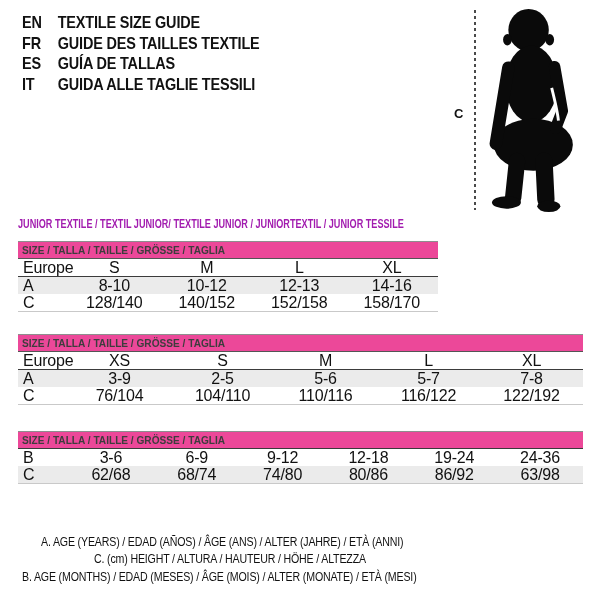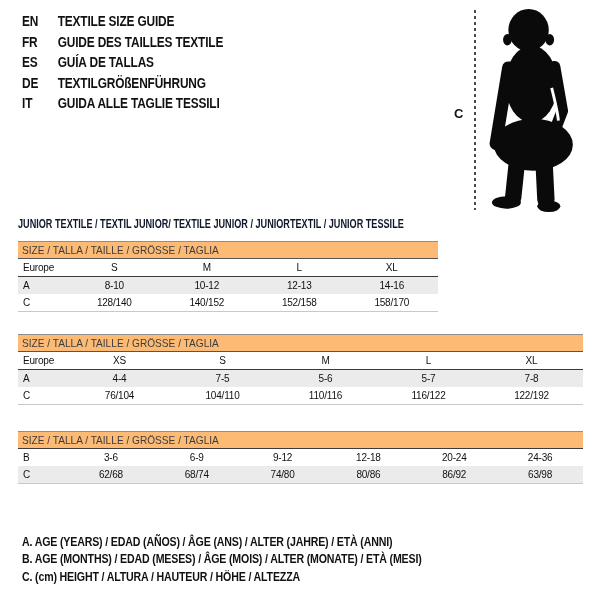--- a/index.html
+++ b/index.html
@@ -8,60 +8,59 @@
     background:#ffffff; color:#111;
     font-family:"Liberation Sans", sans-serif;
     overflow:hidden;
   }
   .cond  { display:inline-block; white-space:nowrap; transform:scaleX(0.85); transform-origin:0 50%; }
   .cond76{ display:inline-block; white-space:nowrap; transform:scaleX(0.76); transform-origin:0 50%; }
   .cond88{ display:inline-block; white-space:nowrap; transform:scaleX(0.88); transform-origin:0 50%; }
 
   
   #lang-header { position:absolute; left:22px; top:13px; }
-  .lang-row { display:block; height:20.5px; font-size:14px; font-weight:700; letter-spacing:-0.2px; }
+  .lang-row { display:block; height:20.5px; font-size:17px; font-weight:700; letter-spacing:-0.2px; }
   .lang-code { display:inline-block; width:42px; }
 
   
   #height-line { position:absolute; left:474px; top:10px; width:2px; height:200px;
     background:repeating-linear-gradient(to bottom,#4a4a4a 0 3px, transparent 3px 6px); }
   #height-label { position:absolute; left:454px; top:106px; font-size:13px; font-weight:700; }
   #baby-figure { position:absolute; left:482px; top:7px; }
 
   
   .table-block { position:absolute; left:18px; }
-  .tbl-title { font-size:12px; font-weight:700; line-height:13px; color:#0f172a; }
+  .tbl-title { font-size:12px; font-weight:700; line-height:13px; color:#a21caf; }
   .tbl-title .subsc { font-size:8px; vertical-align:-2px; }
   .tbl-title.two-line { line-height:16px; }
   table { border-collapse:collapse; table-layout:fixed; }
   th.size-bar {
-    background:#fdba74; color:#3d3d3d; text-align:left; font-weight:400;
+    background:#ec4899; color:#3d3d3d; text-align:left; font-weight:700;
     font-size:11.5px; line-height:12px; padding:2px 4px;
     border-top:1px solid #8e8e8e; border-bottom:1px solid #555;
   }
-  td { font-size:10px; line-height:13px; padding:2px 0; text-align:center;
+  td { font-size:16px; line-height:13px; padding:2px 0; text-align:center;
        font-weight:400; letter-spacing:-0.2px;margin-top:33px; }
   td.rowlabel { text-align:left; padding-left:5px; }
   tr.r-labels td { border-bottom:1px solid #3b3b3b; }
   tr.shaded td { background:#ebebeb; }
   table { border-bottom:1px solid #c9c9c9; }
   #table-3 th.size-bar { border-bottom:1px solid #3b3b3b; }
 
   
   #notes { position:absolute; left:22px; top:535px; }
-  .note-line { display:block; height:17.3px; font-size:12.5px; font-weight:700; letter-spacing:-0.2px; }
+  .note-line { display:block; height:17.3px; font-size:12.5px; font-weight:400; letter-spacing:-0.2px;text-align:center; }
 </style>
 </head>
 <body>
 
 <div id="lang-header">
   <span class="lang-row"><span class="cond"><span class="lang-code">EN</span><span>TEXTILE SIZE GUIDE</span></span></span>
   <span class="lang-row"><span class="cond"><span class="lang-code">FR</span><span>GUIDE DES TAILLES TEXTILE</span></span></span>
   <span class="lang-row"><span class="cond"><span class="lang-code">ES</span><span>GUÍA DE TALLAS</span></span></span>
-  <span class="lang-row"><span class="cond"><span class="lang-code">DE</span><span>TEXTILGRÖßENFÜHRUNG</span></span></span>
   <span class="lang-row"><span class="cond"><span class="lang-code">IT</span><span>GUIDA ALLE TAGLIE TESSILI</span></span></span>
 </div>
 
 <div id="height-line"></div>
 <div id="height-label">C</div>
 <svg id="baby-figure" width="97" height="207" viewBox="0 0 100 215" xmlns="http://www.w3.org/2000/svg">
   <g fill="#0a0a0a" stroke="none">
     <ellipse cx="48" cy="24" rx="21" ry="22"></ellipse>
     <ellipse cx="26" cy="34" rx="4.5" ry="6"></ellipse>
     <ellipse cx="70" cy="34" rx="4.5" ry="6"></ellipse>
@@ -141,22 +140,22 @@
       <tr class="r-labels">
         <td class="rowlabel">Europe</td>
         <td>XS</td>
         <td>S</td>
         <td>M</td>
         <td>L</td>
         <td>XL</td>
       </tr>
       <tr class="shaded">
         <td class="rowlabel">A</td>
-        <td>4-4</td>
-        <td>7-5</td>
+        <td>3-9</td>
+        <td>2-5</td>
         <td>5-6</td>
         <td>5-7</td>
         <td>7-8</td>
       </tr>
       <tr>
         <td class="rowlabel">C</td>
         <td>76/104</td>
         <td>104/110</td>
         <td>110/116</td>
         <td>116/122</td>
@@ -182,33 +181,33 @@
           <th class="size-bar" colspan="7"><span class="cond88">SIZE / TALLA / TAILLE / GRÖSSE / TAGLIA</span></th>
         </tr>
     </thead>
     <tbody>
       <tr>
         <td class="rowlabel">B</td>
         <td>3-6</td>
         <td>6-9</td>
         <td>9-12</td>
         <td>12-18</td>
-        <td>20-24</td>
+        <td>19-24</td>
         <td>24-36</td>
       </tr>
       <tr class="shaded">
         <td class="rowlabel">C</td>
         <td>62/68</td>
         <td>68/74</td>
         <td>74/80</td>
         <td>80/86</td>
         <td>86/92</td>
         <td>63/98</td>
       </tr>
     </tbody>
   </table>
 </div>
 
 <div id="notes">
   <span class="note-line"><span class="cond">A. AGE (YEARS) / EDAD (AÑOS) / ÂGE (ANS) / ALTER (JAHRE) / ETÀ (ANNI)</span></span>
+  <span class="note-line"><span class="cond">C. (cm) HEIGHT / ALTURA / HAUTEUR / HÖHE / ALTEZZA</span></span>
   <span class="note-line"><span class="cond">B. AGE (MONTHS) / EDAD (MESES) / ÂGE (MOIS) / ALTER (MONATE) / ETÀ (MESI)</span></span>
-  <span class="note-line"><span class="cond">C. (cm) HEIGHT / ALTURA / HAUTEUR / HÖHE / ALTEZZA</span></span>
 </div>
 
 </body></html>

